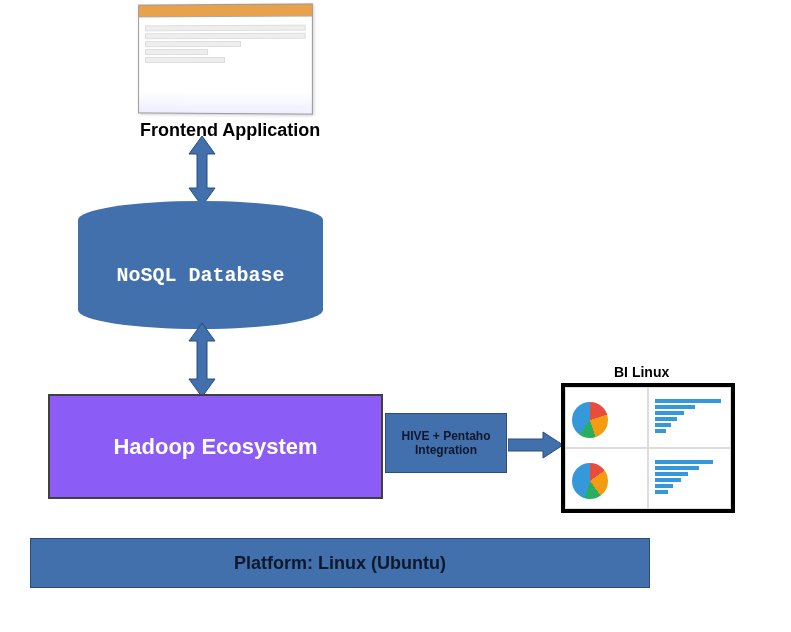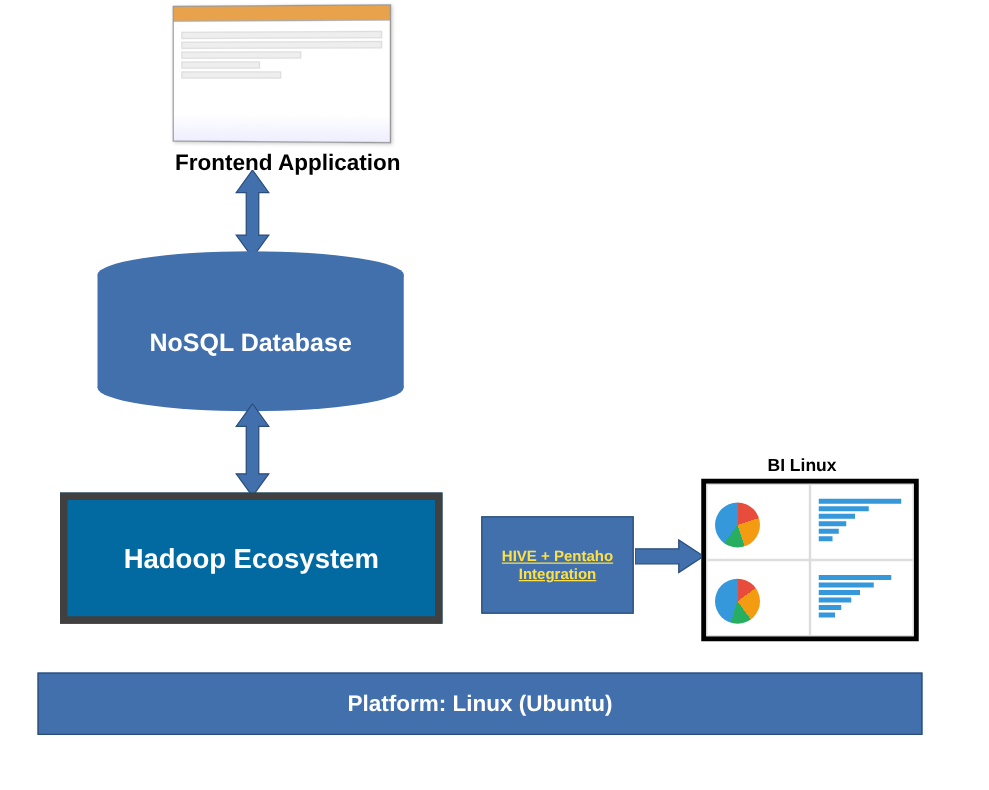--- a/index.html
+++ b/index.html
@@ -65,61 +65,61 @@
   border-radius: 50%;
   margin-top: -19px;
 }
 .cyl-text {
   position: absolute;
   top: 44px; width: 100%;
   text-align: center;
   color: #fff;
   font-weight: bold;
   font-size: 20px;
+  font-family: Liberation Mono, monospace;
 }
 
 .arrow2 {
   position: absolute;
   top: 323px; left: 187px;
 }
 
 .hadoop-box {
   position: absolute;
   top: 394px;
   left: 48px;
-  width: 306px;
+  width: 335px;
   height: 105px;
-  background: #0369a1;
-  border: 6px solid #404040;
+  background: #8b5cf6;
+  border: 2px solid #404040;
   display: flex;
   align-items: center;
   justify-content: center;
 }
 .hadoop-text {
   color: #fff;
   font-weight: bold;
   font-size: 22px;
 }
 
 .hive-box {
   position: absolute;
   top: 413px;
   left: 385px;
   width: 122px;
-  height: 78px;
+  height: 60px;
   background: #4170ad;
   border: 1px solid #2a4d7a;
   display: flex;
   align-items: center;
   justify-content: center;
   text-align: center;
-  color: #fde047;
+  color: #0f172a;
   font-size: 12px;
   font-weight: bold;
-  text-decoration: underline;
 }
 
 .arrow3 {
   position: absolute;
   top: 430px; left: 508px;
 }
 
 .bi-label {
   position: absolute;
   top: 364px; left: 614px;
@@ -154,28 +154,28 @@
 .bar-row {
   height: 4px; margin: 1px 0 2px 2px;
   background: #3498db;
 }
 .bars { position: absolute; top: 10px; left: 4px; right: 4px; }
 
 .platform-bar {
   position: absolute;
   top: 538px;
   left: 30px;
-  width: 708px;
+  width: 620px;
   height: 50px;
   background: #4170ad;
   border: 1px solid #2a4d7a;
   display: flex;
   align-items: center;
   justify-content: center;
-  color: #ffffff;
+  color: #0f172a;
   font-weight: bold;
   font-size: 18px;
 }
 </style>
 </head>
 <body>
 
 <div class="container">
 
   <div class="frontend-app">

